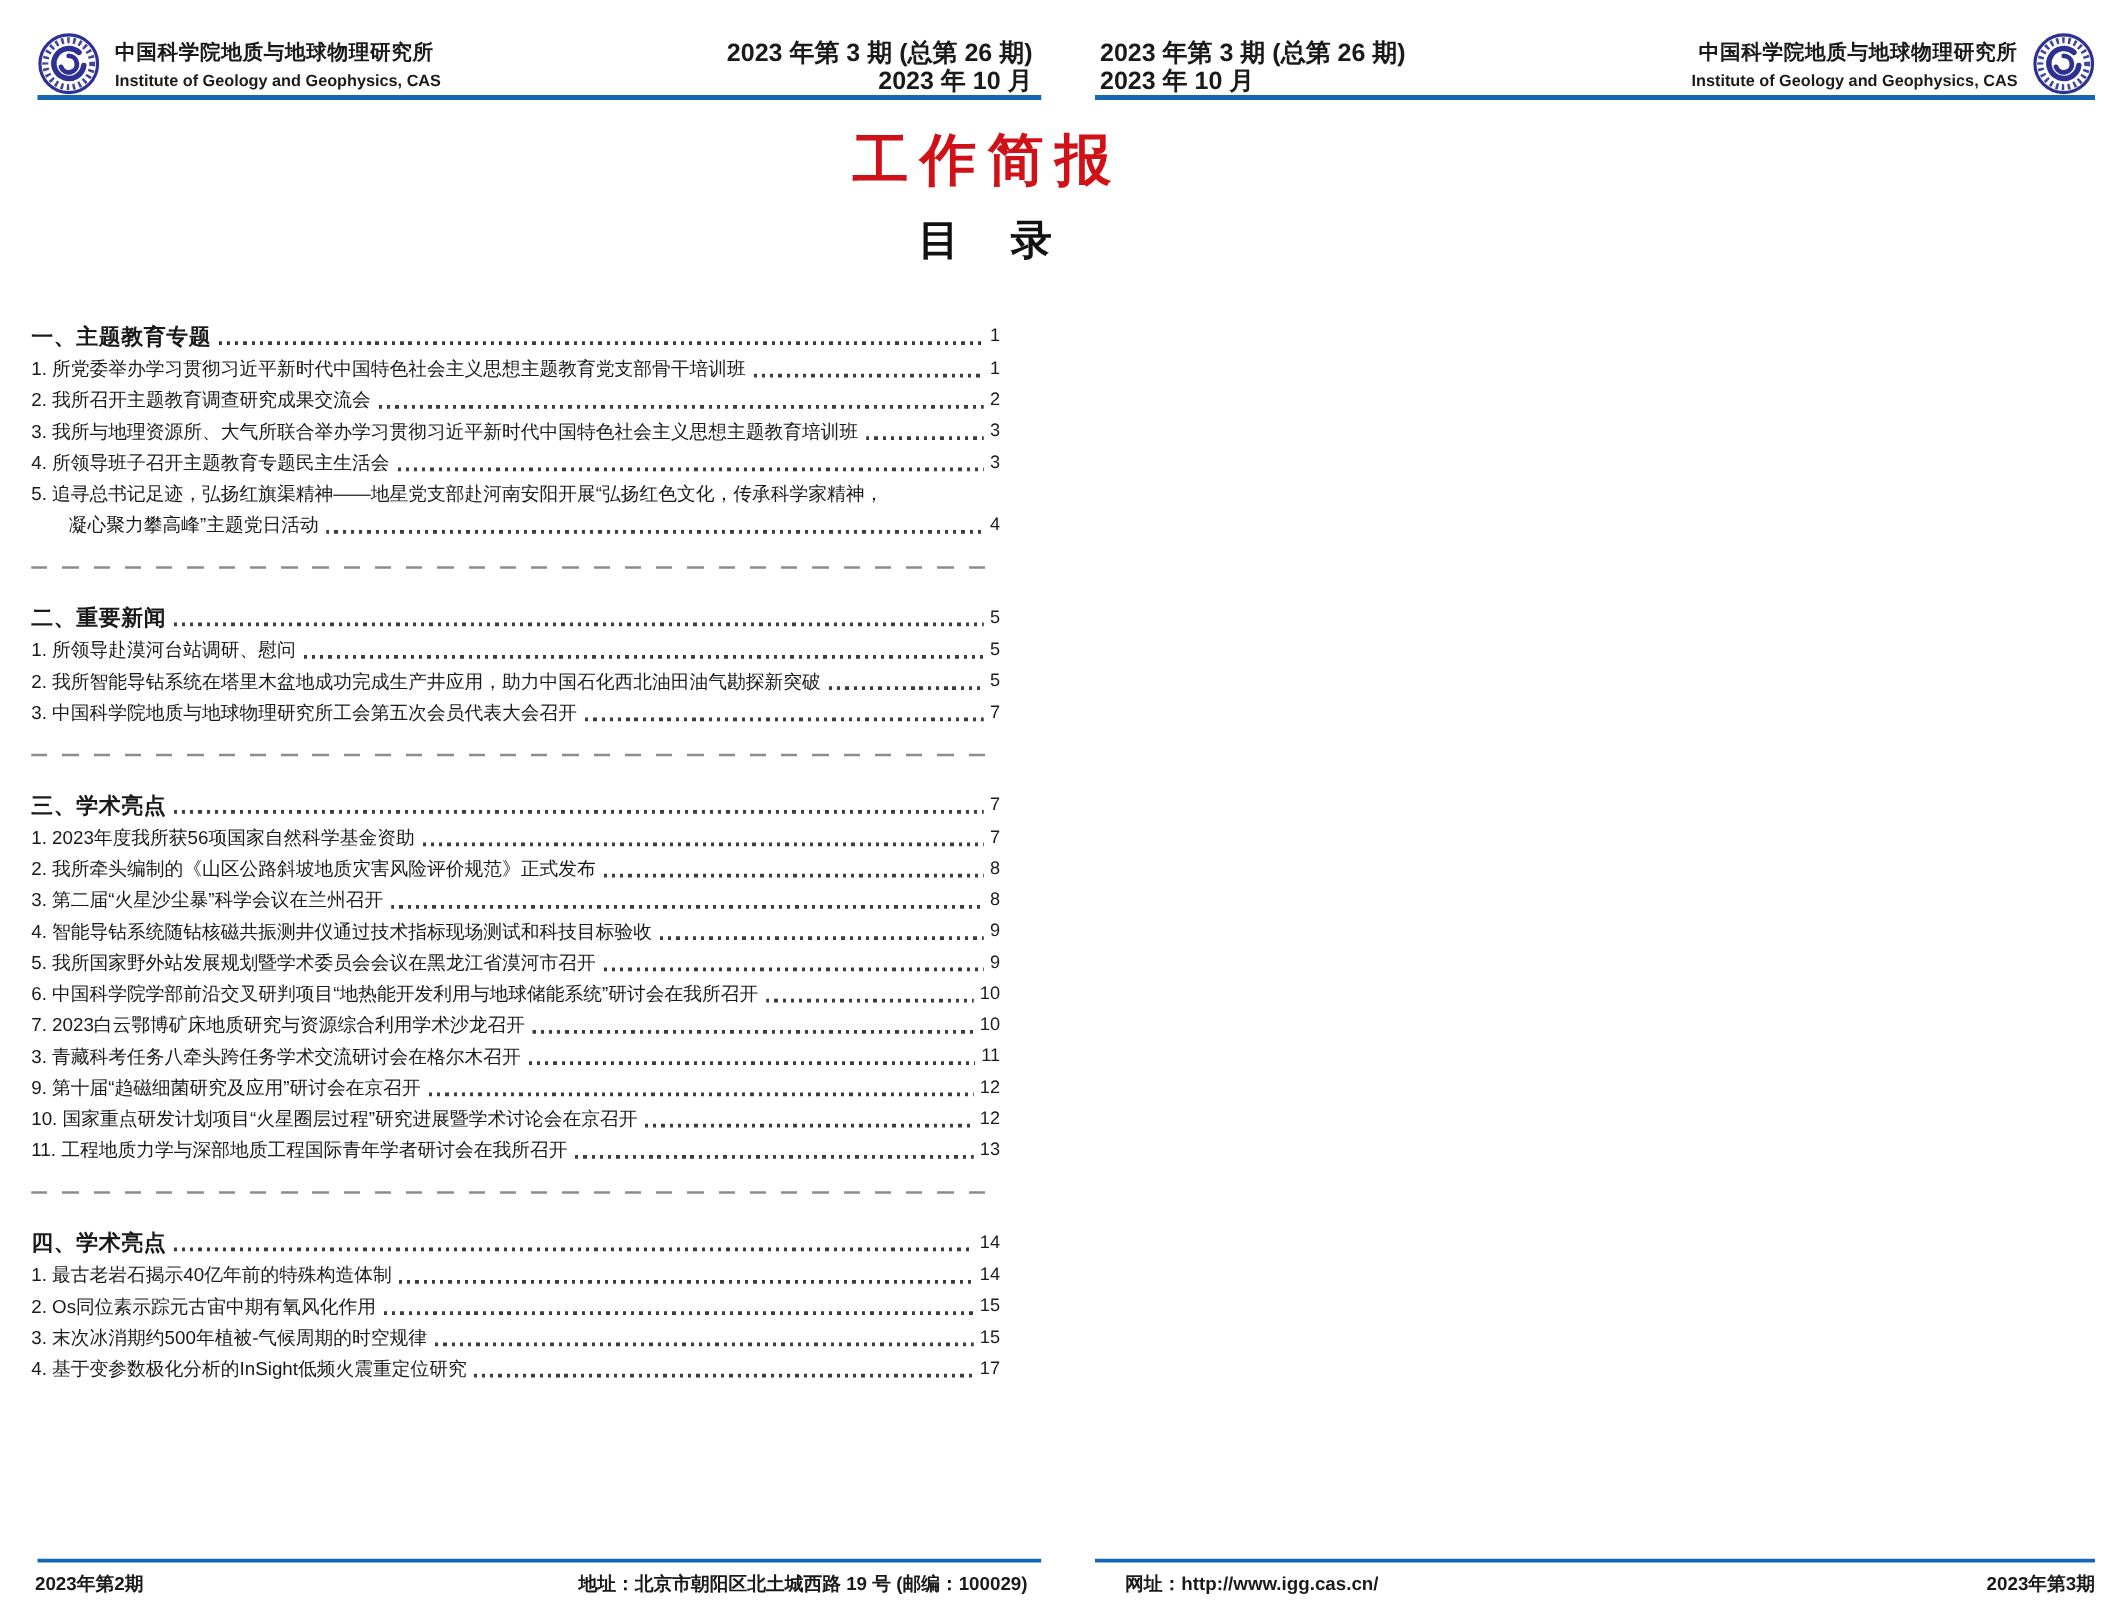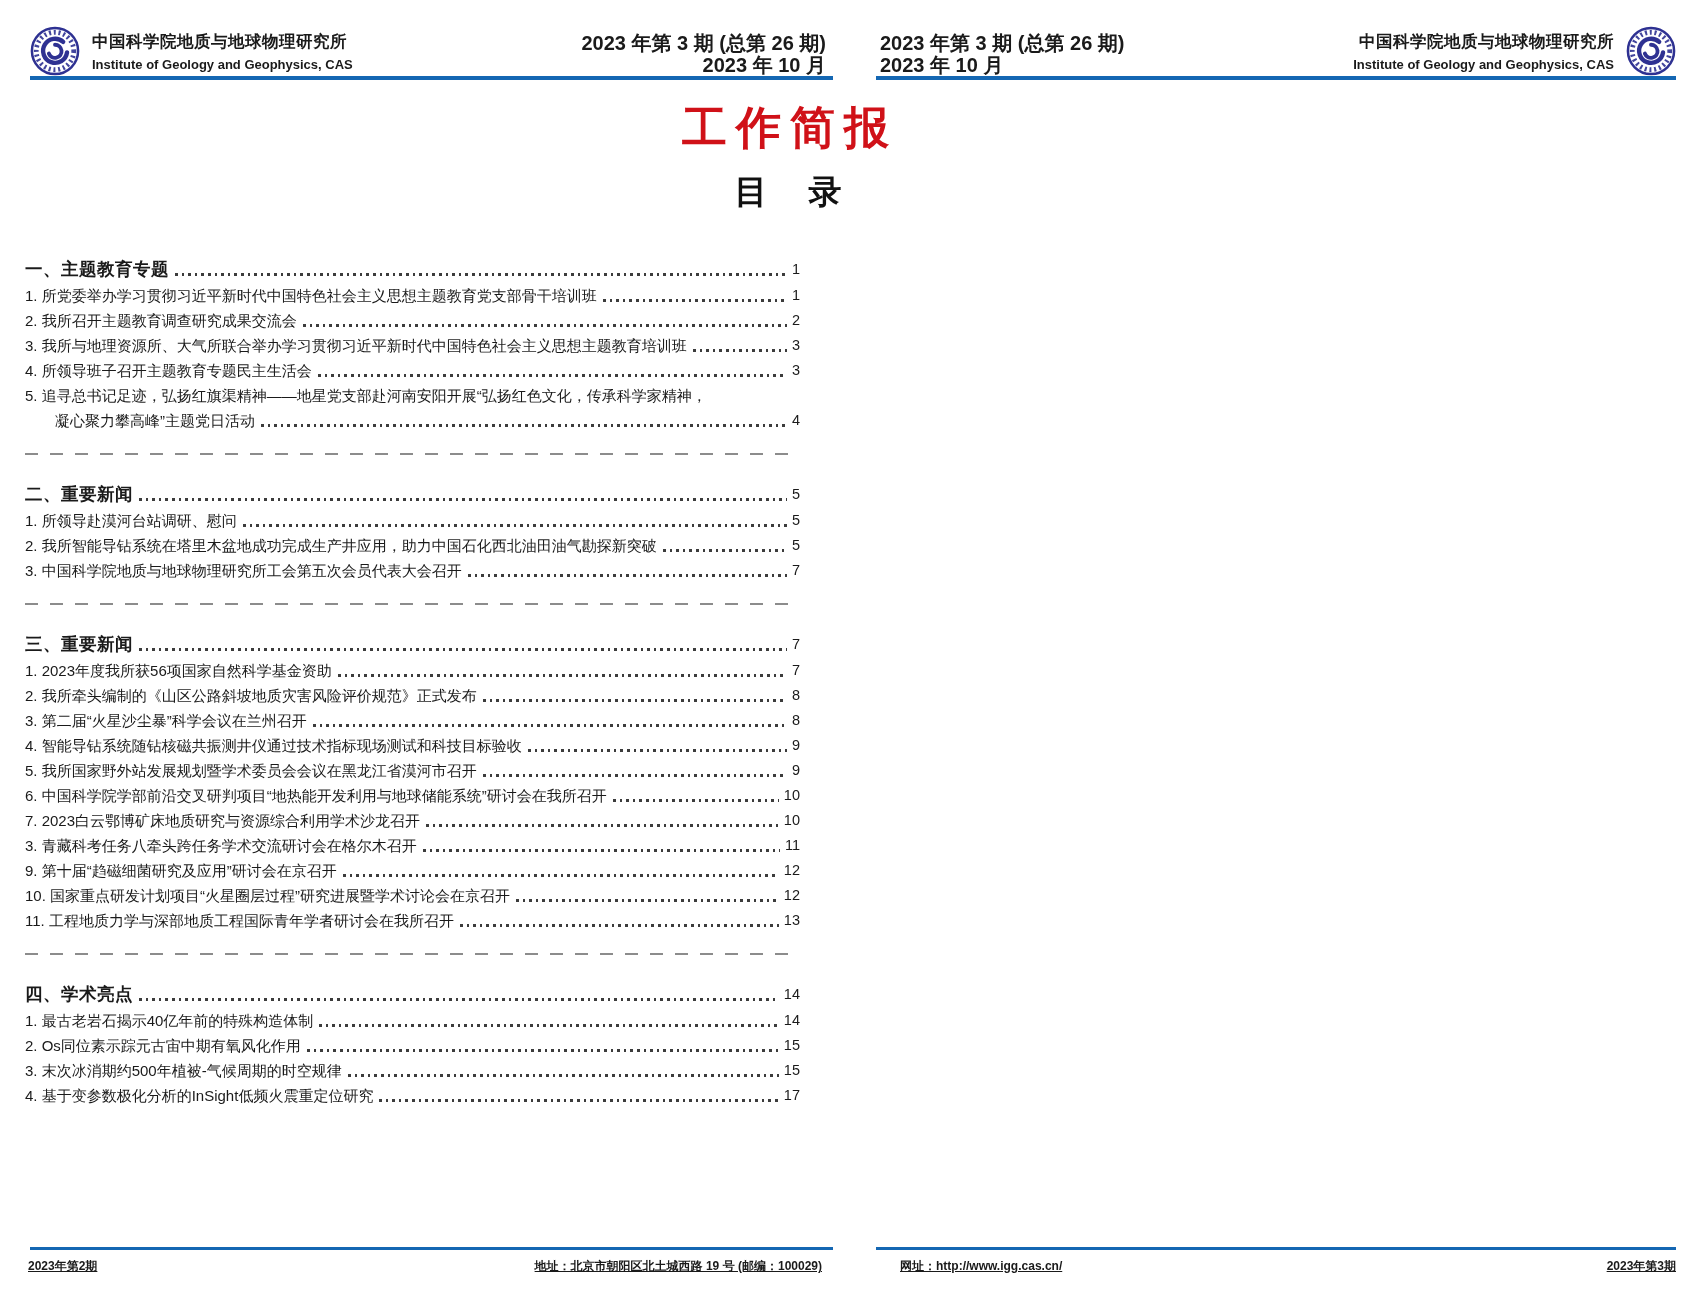--- a/index.html
+++ b/index.html
@@ -43,21 +43,21 @@
             background:repeating-linear-gradient(90deg,#3c3c3c 0 2.6px,transparent 2.6px 6.6px); }
   .heading-row .leader { margin-bottom:7px; }
   .pg { flex:0 0 auto; font-size:14.5px; }
   .sep { height:2px; margin:20px 0 26px;
          background:repeating-linear-gradient(90deg,#8c8c8c 0 13px,transparent 13px 25px); }
 
   
   .ftr-rule { position:absolute; top:1247px; height:3px; background:#1467b3; }
   .page-left  .ftr-rule { left:30px; right:17px; }
   .page-right .ftr-rule { left:26px; right:24px; }
-  .ftr { position:absolute; top:1258px; display:flex; font-size:12px; font-weight:600;text-decoration:underline; }
+  .ftr { position:absolute; top:1258px; display:flex; font-size:15px; font-weight:600; }
   .page-left  .ftr { left:28px; right:28px; }
   .page-right .ftr { left:50px; right:24px; }
   .ftr .fl { }
   .ftr .fr { margin-left:auto; }
 </style>
 </head>
 <body>
 
 <div class="spread">
 
@@ -130,21 +130,21 @@
           <span class="leader"></span>
           <span class="pg">5</span>
         </div>
         <div class="row">
           <span class="t">3. 中国科学院地质与地球物理研究所工会第五次会员代表大会召开</span>
           <span class="leader"></span>
           <span class="pg">7</span>
         </div>
         <div class="sep"></div>
         <div class="row heading-row">
-          <span class="t">三、重要新闻</span>
+          <span class="t">三、学术亮点</span>
           <span class="leader"></span>
           <span class="pg">7</span>
         </div>
         <div class="row">
           <span class="t">1. 2023年度我所获56项国家自然科学基金资助</span>
           <span class="leader"></span>
           <span class="pg">7</span>
         </div>
         <div class="row">
           <span class="t">2. 我所牵头编制的《山区公路斜坡地质灾害风险评价规范》正式发布</span>

